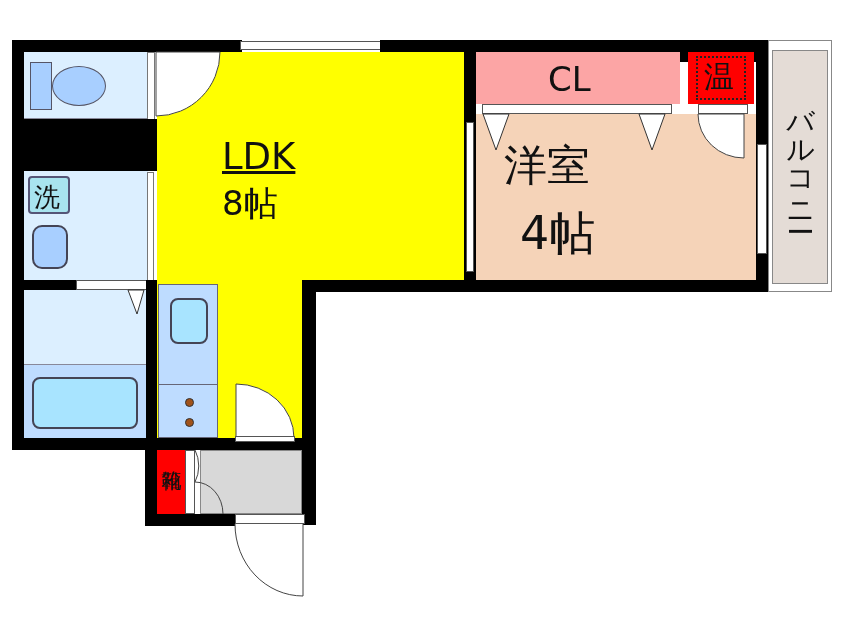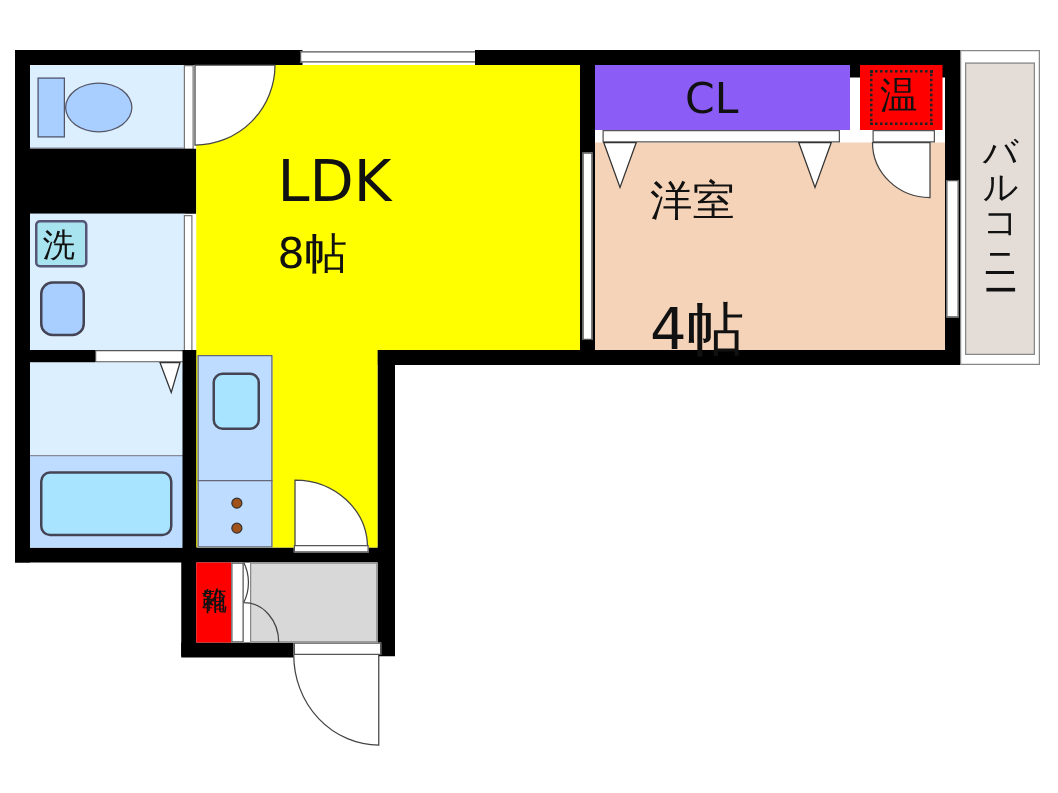--- a/index.html
+++ b/index.html
@@ -48,21 +48,21 @@
     <polygon points="0,0 16,0 9,24" fill="#fff" stroke="#333" stroke-width="1"></polygon>
   </svg>
 
 <div class="abs wall" style="left:146px;top:280px;width:12px;height:160px;"></div>
 
 <div class="abs" style="left:157px;top:52px;width:308px;height:228px;background:#ffff00;"></div>
 <div class="abs" style="left:157px;top:280px;width:145px;height:158px;background:#ffff00;"></div>
 <svg style="left:156px;top:52px;" width="66" height="66">
     <path d="M0,0 L64,0 A64,64 0 0 1 0,64 Z" fill="#fff" stroke="#444" stroke-width="1"></path>
   </svg>
-<span class="lbl" style="left:222px;top:122px;font-size:46px;">LDK</span>
+<span class="lbl" style="left:222px;top:138px;font-size:37px;text-decoration:underline;">LDK</span>
 <span class="lbl" style="left:222px;top:186px;font-size:34px;">8帖</span>
 
 <div class="abs" style="left:158px;top:284px;width:60px;height:154px;background:#bedcff;border:1px solid #667;"></div>
 <div class="abs fix" style="left:170px;top:298px;width:38px;height:46px;background:#a8e4ff;"></div>
 <div class="abs" style="left:158px;top:384px;width:60px;height:1px;background:#667;"></div>
 <div class="abs" style="left:185px;top:398px;width:9px;height:9px;background:#a0521a;border-radius:50%;border:1px solid #333;"></div>
 <div class="abs" style="left:185px;top:418px;width:9px;height:9px;background:#a0521a;border-radius:50%;border:1px solid #333;"></div>
 
 <svg style="left:236px;top:384px;" width="62" height="56">
     <path d="M0,0 A58,54 0 0 1 58,54 L0,54 Z" fill="#fff" stroke="#444" stroke-width="1"></path>
@@ -76,38 +76,38 @@
 <svg style="left:195px;top:450px;" width="30" height="64">
     <path d="M0,0 A28,32 0 0 1 0,32 M0,32 A28,32 0 0 1 28,64" fill="none" stroke="#444" stroke-width="1"></path>
   </svg>
 <div class="abs win" style="left:235px;top:514px;width:70px;height:10px;"></div>
 <svg style="left:235px;top:524px;" width="70" height="76">
     <path d="M0,0 A68,72 0 0 0 68,72 L68,0" fill="#fff" stroke="#444" stroke-width="1"></path>
   </svg>
 
 <div class="abs wall" style="left:464px;top:52px;width:12px;height:230px;"></div>
 <div class="abs win" style="left:466px;top:122px;width:8px;height:150px;"></div>
-<div class="abs" style="left:476px;top:52px;width:204px;height:52px;background:#8b5cf6;">
+<div class="abs" style="left:476px;top:52px;width:204px;height:52px;background:#fca5a5;">
   <span class="lbl" style="left:72px;top:10px;font-size:34px;">CL</span>
 </div>
 <div class="abs" style="left:688px;top:52px;width:66px;height:52px;background:#ff0000;">
   <div class="abs" style="left:8px;top:4px;width:50px;height:44px;border:2px dotted #222;"></div>
   <span class="lbl" style="left:16px;top:10px;font-size:30px;">温</span>
 </div>
 <div class="abs" style="left:476px;top:114px;width:280px;height:166px;background:#f5d3b8;"></div>
 <div class="abs win" style="left:482px;top:104px;width:190px;height:10px;"></div>
 <div class="abs win" style="left:698px;top:104px;width:50px;height:10px;"></div>
 <svg style="left:483px;top:114px;" width="30" height="40">
     <polygon points="0,0 26,0 13,36" fill="#fff" stroke="#333" stroke-width="1"></polygon>
   </svg>
 <svg style="left:639px;top:114px;" width="30" height="40">
     <polygon points="0,0 26,0 13,36" fill="#fff" stroke="#333" stroke-width="1"></polygon>
   </svg>
 <svg style="left:698px;top:114px;" width="48" height="46">
     <path d="M0,0 A46,44 0 0 0 46,44 L46,0 Z" fill="#fff" stroke="#444" stroke-width="1"></path>
   </svg>
-<span class="lbl" style="left:520px;top:144px;font-size:34px;">洋室</span>
-<span class="lbl" style="left:520px;top:210px;font-size:46px;margin-top:30px;">4帖</span>
+<span class="lbl" style="left:504px;top:144px;font-size:43px;">洋室</span>
+<span class="lbl" style="left:520px;top:210px;font-size:46px;">4帖</span>
 <div class="abs win" style="left:757px;top:144px;width:10px;height:110px;"></div>
 
 <div class="abs" style="left:768px;top:40px;width:64px;height:252px;border:1px solid #888;background:#fff;"></div>
 <div class="abs" style="left:772px;top:50px;width:56px;height:234px;background:#e4dcd6;border:1px solid #888;"></div>
 <span class="lbl" style="left:786px;top:90px;font-size:28px;writing-mode:vertical-rl;">バルコニー</span>
 
 </body></html>

